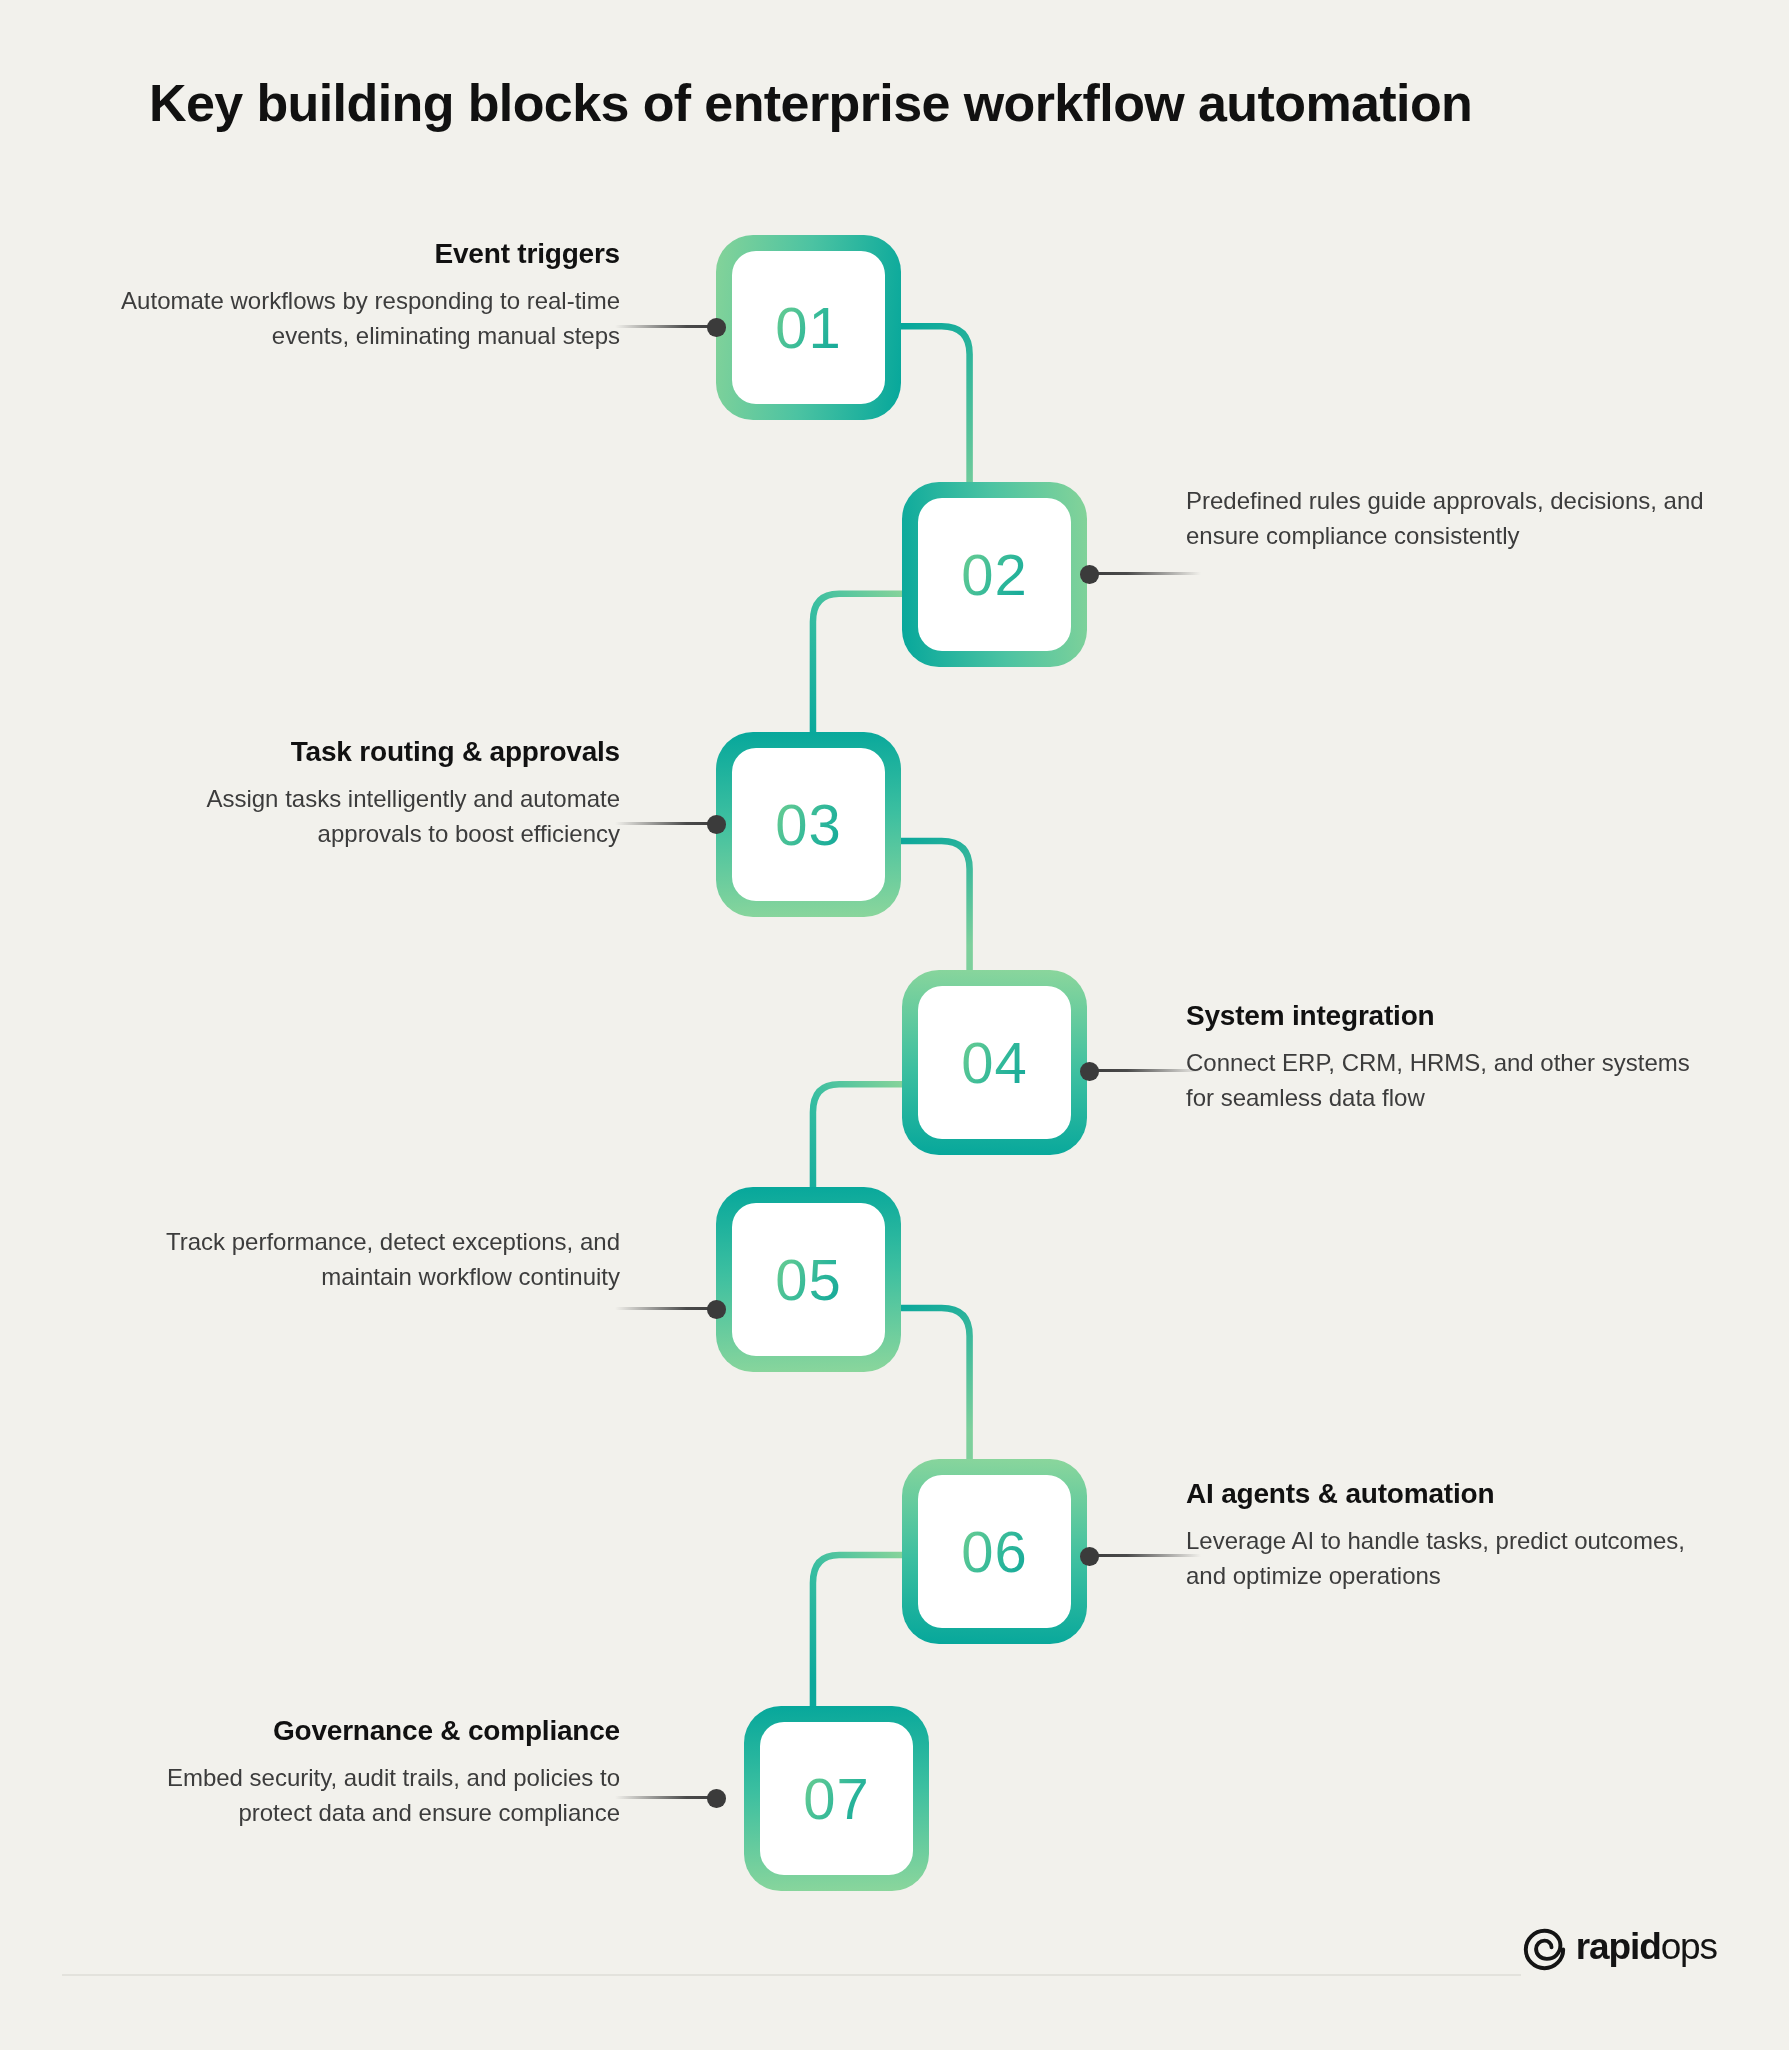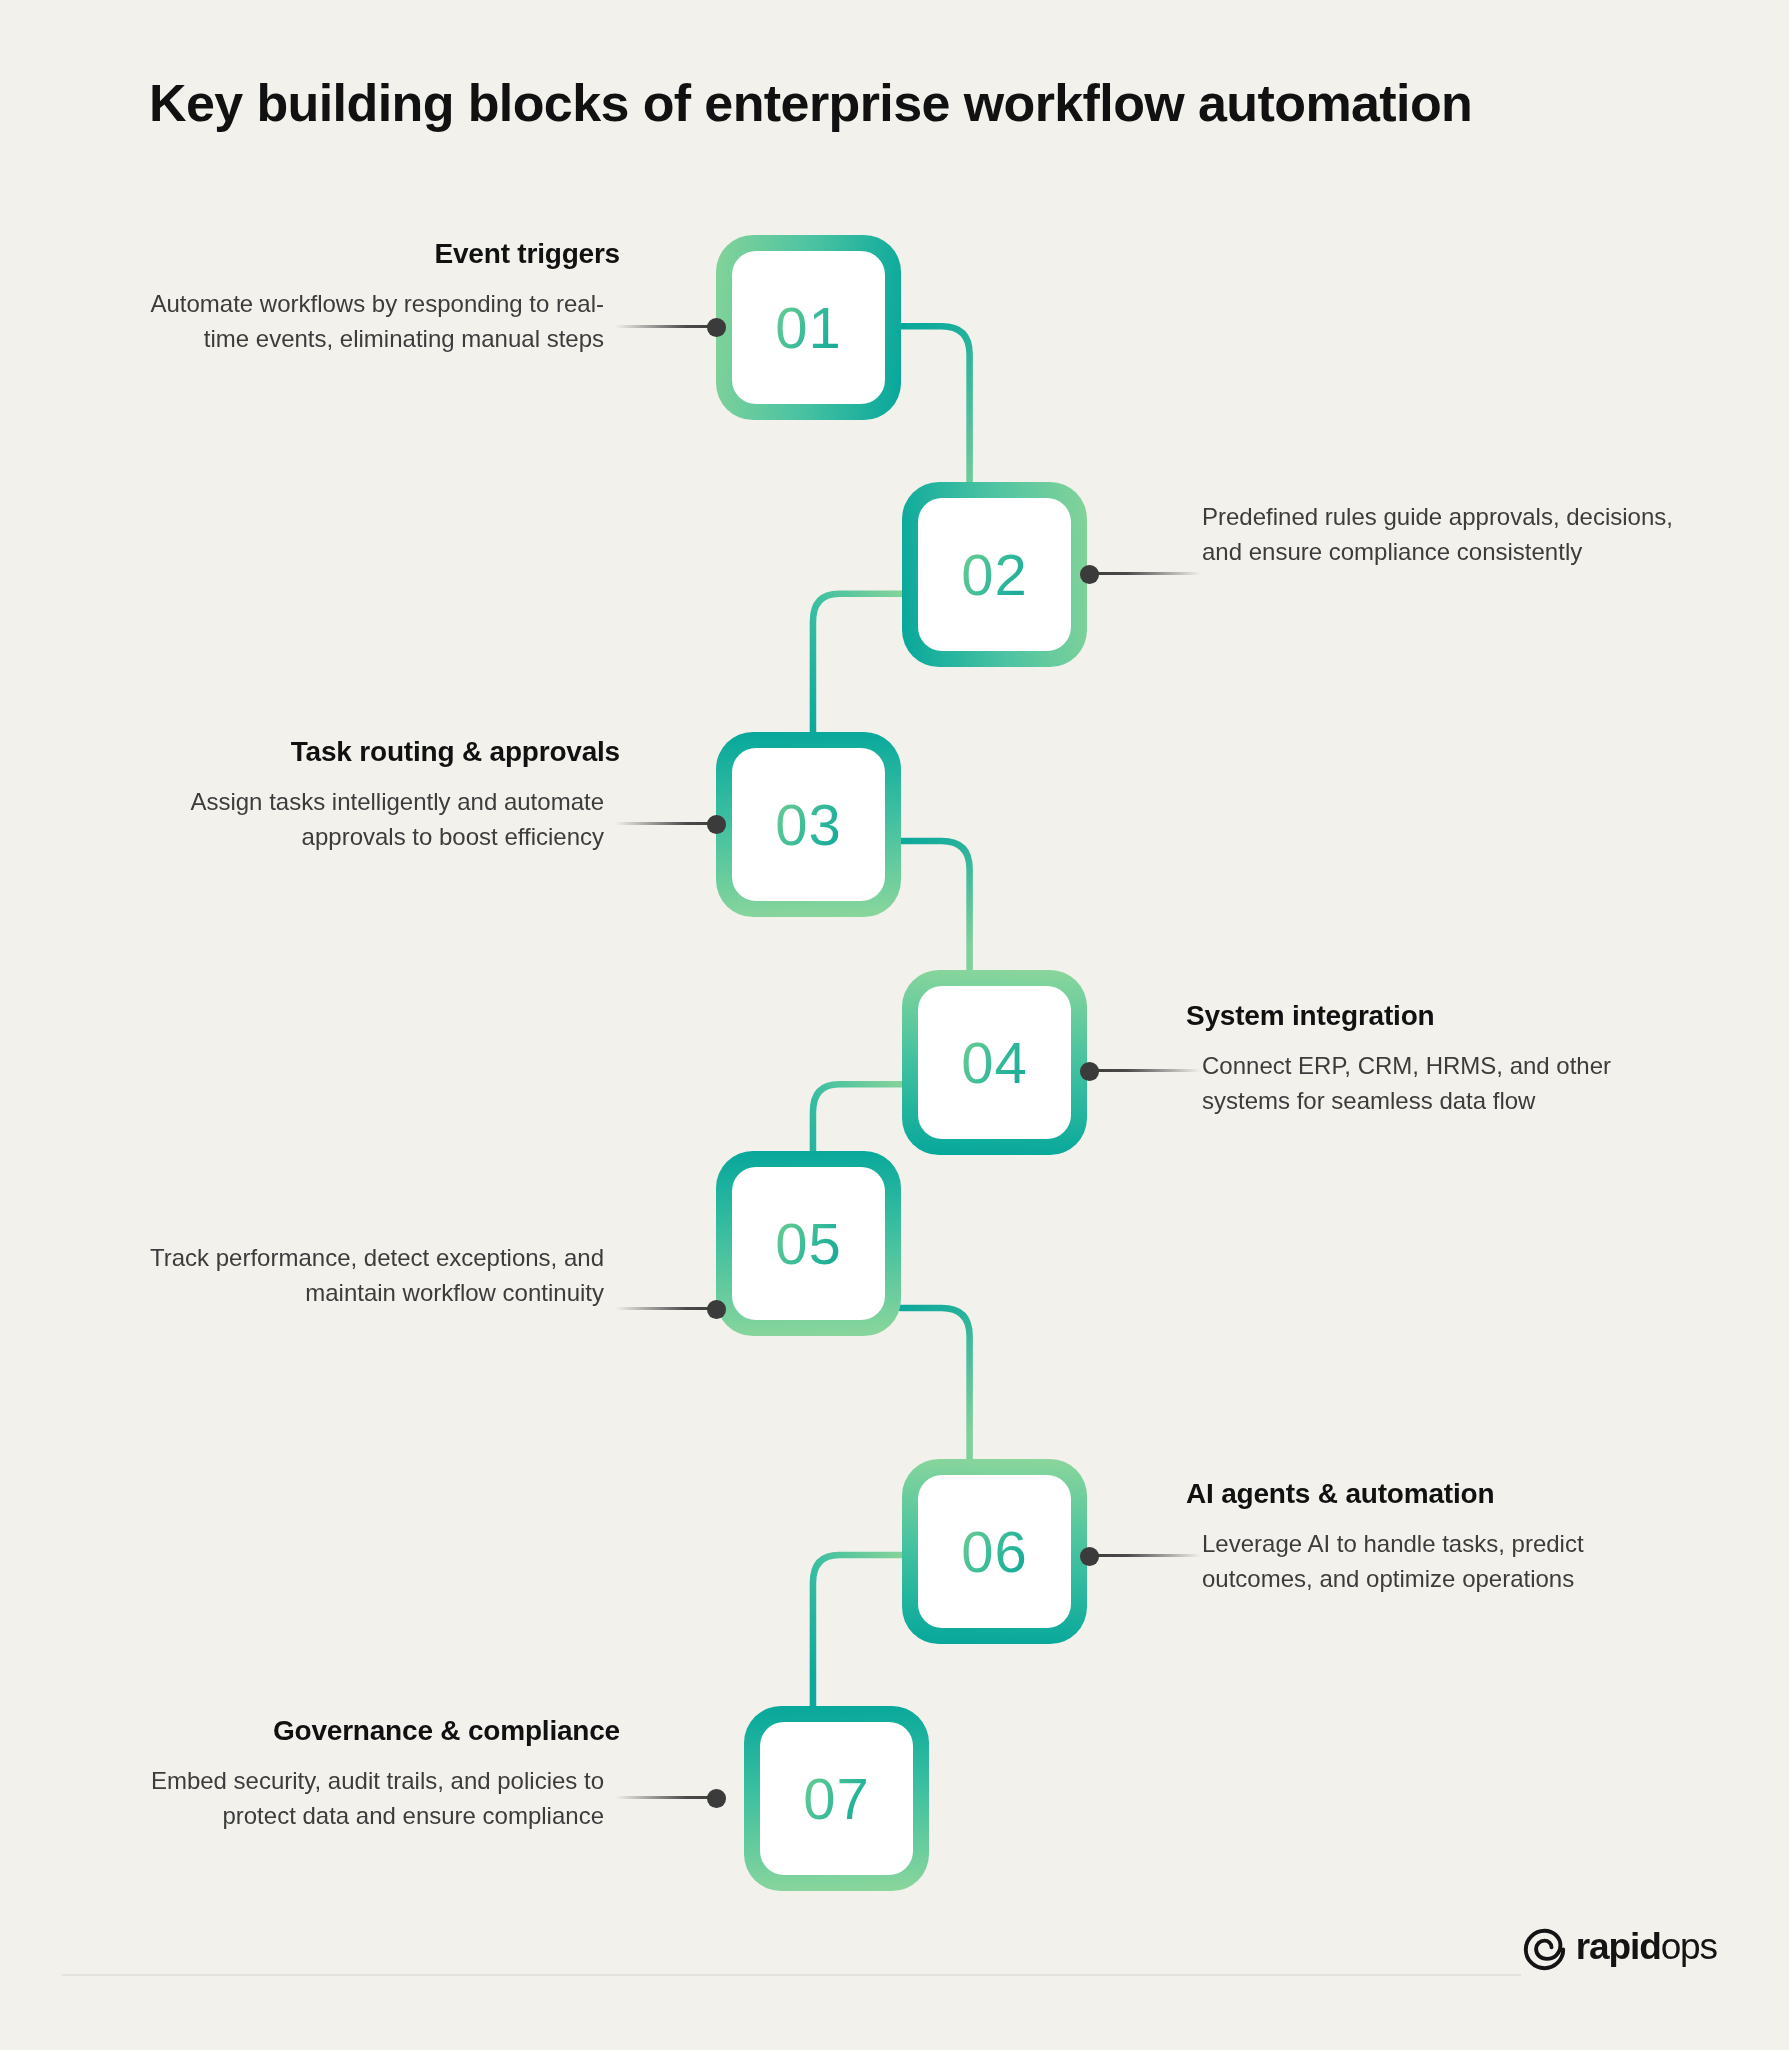--- a/index.html
+++ b/index.html
@@ -69,21 +69,21 @@
     color:#111111;
     letter-spacing:-0.2px;
     margin:0 0 13px 0;
     line-height:1.15;
   }
   .blk-desc{
     font-size:24px;
     font-weight:400;
     color:#3c3c3c;
     line-height:1.47;
-    margin:16px;
+    margin:0;
   }
 
   
   .leader{position:absolute;height:2.8px;z-index:2;}
   .leader.to-right{background:linear-gradient(to right,rgba(60,60,60,0) 0%,#4a4a4a 65%,#3b3b3b 100%);}
   .leader.to-left{background:linear-gradient(to left,rgba(60,60,60,0) 0%,#4a4a4a 65%,#3b3b3b 100%);}
   .dot{
     position:absolute;
     width:18.6px;height:18.6px;border-radius:50%;
     background:#3b3b3b;
@@ -181,21 +181,21 @@
       <span class="num">03</span>
     </div>
   </div>
 
   <div class="card g-bt" style="left:902px;top:970px;">
     <div class="inner">
       <span class="num">04</span>
     </div>
   </div>
 
-  <div class="card g-tb" style="left:716px;top:1151px;">
+  <div class="card g-tb" style="left:716px;top:1187px;">
     <div class="inner">
       <span class="num">05</span>
     </div>
   </div>
 
   <div class="card g-bt" style="left:902px;top:1459px;">
     <div class="inner">
       <span class="num">06</span>
     </div>
   </div>

